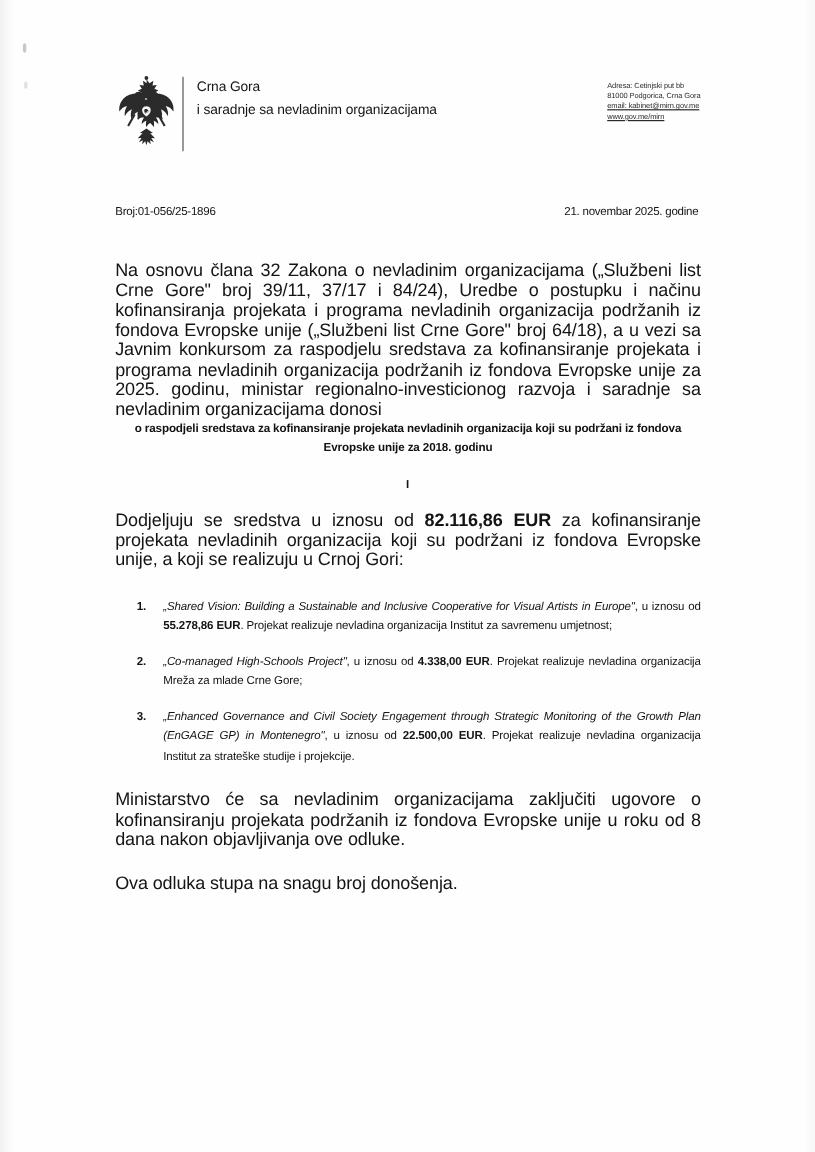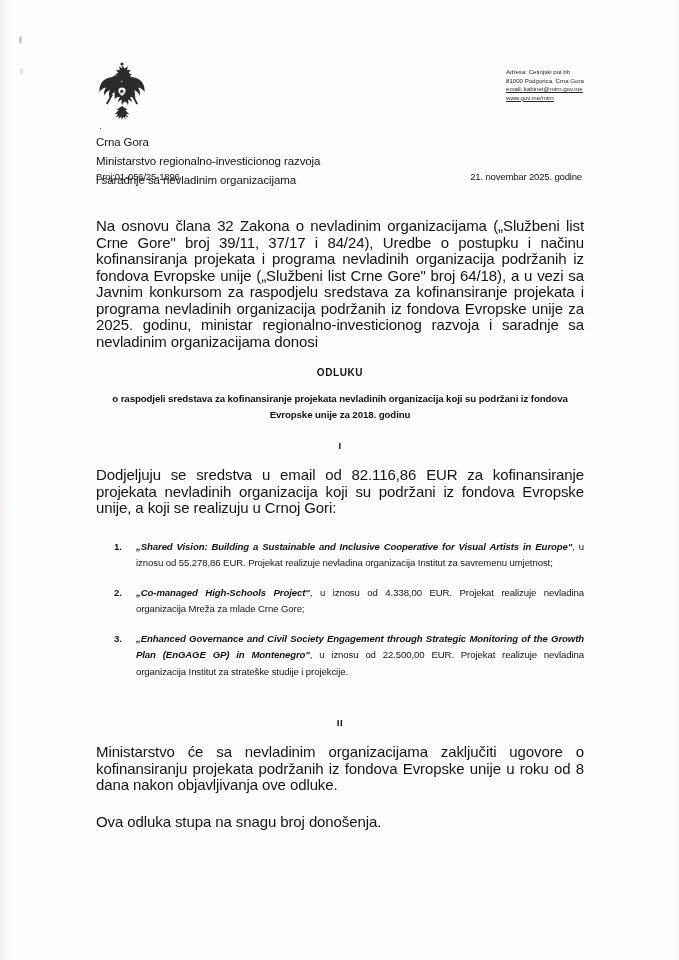--- a/index.html
+++ b/index.html
@@ -53,21 +53,20 @@
   #letterhead {
     position: absolute;
     left: 96px;
     top: 62px;
     width: 500px;
     height: 80px;
   }
   .lh-row {
     display: flex;
     align-items: flex-start;
-    flex-direction: column;
   }
   .emblem {
     width: 52px;
     height: 66px;
     flex: 0 0 52px;
     display: flex;
     align-items: center;
     justify-content: center;
   }
   .emblem svg { display: block; }
@@ -182,24 +181,24 @@
     letter-spacing: -0.1px;
   }
   #awards li:last-child { margin-bottom: 0; }
   #awards .idx {
     position: absolute;
     left: 18px;
     top: 0;
     font-weight: bold;
   }
   .proj-title {
-    font-weight: bold;
+    font-weight: normal;
     font-style: italic;
   }
-  .amount { font-weight: normal; margin-top: 37px; }
+  .amount { font-weight: bold; margin-top: 37px; }
 
   .spacer-lg { height: 20px; }
 </style>
 </head>
 <body>
 
 <div id="page">
 
   <div class="scan-edge-left"></div>
   <div class="scan-edge-right"></div>
@@ -230,21 +229,20 @@
             <path d="M25 44 l-5.5 3.8 2.3 .3 -4 4.2 3.1-.4 -2.2 3.6 3.3-1.6 -.6 3.4 2.6-2.6 1 3.4 1-3.4 2.6 2.6 -.6-3.4 3.3 1.6 -2.2-3.6 3.1 .4 -4-4.2 2.3-.3z"></path>
 
             <path d="M14.5 32 l-5.5 9.5 1.5 .9 5.5-9.5z"></path>
             <path d="M35.5 32 l5.5 9.5 -1.5 .9 -5.5-9.5z"></path>
           </g>
         </svg>
       </div>
       <div class="lh-rule"></div>
       <div class="lh-names">
         <div>Crna Gora</div>
-        <div>Ministarstvo regionalno-investicionog razvoja</div>
         <div>i saradnje sa nevladinim organizacijama</div>
       </div>
     </div>
   </div>
 
   <div id="address-block">
     <div>Adresa: Cetinjski put bb</div>
     <div>81000 Podgorica, Crna Gora</div>
     <div class="link">email: kabinet@mirn.gov.me</div>
     <div class="link">www.gov.me/mirn</div>
@@ -252,44 +250,42 @@
 
   <div id="doc-body">
 
     <div class="meta-row">
       <span class="num">Broj:01-056/25-1896</span>
       <span class="date">21. novembar 2025. godine</span>
     </div>
 
     <p class="para">Na osnovu člana 32 Zakona o nevladinim organizacijama („Službeni list Crne Gore" broj 39/11, 37/17 i 84/24), Uredbe o postupku i načinu kofinansiranja projekata i programa nevladinih organizacija podržanih iz fondova Evropske unije („Službeni list Crne Gore" broj 64/18), a u vezi sa Javnim konkursom za raspodjelu sredstava za kofinansiranje projekata i programa nevladinih organizacija podržanih iz fondova Evropske unije za 2025. godinu, ministar regionalno-investicionog razvoja i saradnje sa nevladinim organizacijama donosi</p>
 
-    <div class="title-main">ODLUKU</div>
     <div class="title-sub">o raspodjeli sredstava za kofinansiranje projekata nevladinih organizacija koji su podržani iz fondova Evropske unije za 2018. godinu</div>
 
     <div class="roman">I</div>
 
     <p class="para">
-      <span>Dodjeljuju se sredstva u email od </span><span class="amount">82.116,86 EUR</span><span> za kofinansiranje projekata nevladinih organizacija koji su podržani iz fondova Evropske unije, a koji se realizuju u Crnoj Gori:</span>
+      <span>Dodjeljuju se sredstva u iznosu od </span><span class="amount">82.116,86 EUR</span><span> za kofinansiranje projekata nevladinih organizacija koji su podržani iz fondova Evropske unije, a koji se realizuju u Crnoj Gori:</span>
     </p>
 
     <ul id="awards">
       <li>
         <span class="idx">1.</span><span class="proj-title">„Shared Vision: Building a Sustainable and Inclusive Cooperative for Visual Artists in Europe"</span><span>, u iznosu od </span><span class="amount">55.278,86 EUR</span><span>. Projekat realizuje nevladina organizacija Institut za savremenu umjetnost;</span>
       </li>
       <li>
         <span class="idx">2.</span><span class="proj-title">„Co-managed High-Schools Project"</span><span>, u iznosu od </span><span class="amount">4.338,00 EUR</span><span>. Projekat realizuje nevladina organizacija Mreža za mlade Crne Gore;</span>
       </li>
       <li>
         <span class="idx">3.</span><span class="proj-title">„Enhanced Governance and Civil Society Engagement through Strategic Monitoring of the Growth Plan (EnGAGE GP) in Montenegro"</span><span>, u iznosu od </span><span class="amount">22.500,00 EUR</span><span>. Projekat realizuje nevladina organizacija Institut za strateške studije i projekcije.</span>
       </li>
     </ul>
 
     <div class="spacer-lg"></div>
 
-    <div class="roman">II</div>
     <p class="para">Ministarstvo će sa nevladinim organizacijama zaključiti ugovore o kofinansiranju projekata podržanih iz fondova Evropske unije u roku od 8 dana nakon objavljivanja ove odluke.</p>
 
     <div class="spacer-lg"></div>
 
     <p class="para">Ova odluka stupa na snagu broj donošenja.</p>
 
   </div>
 </div>
 
 </body></html>

